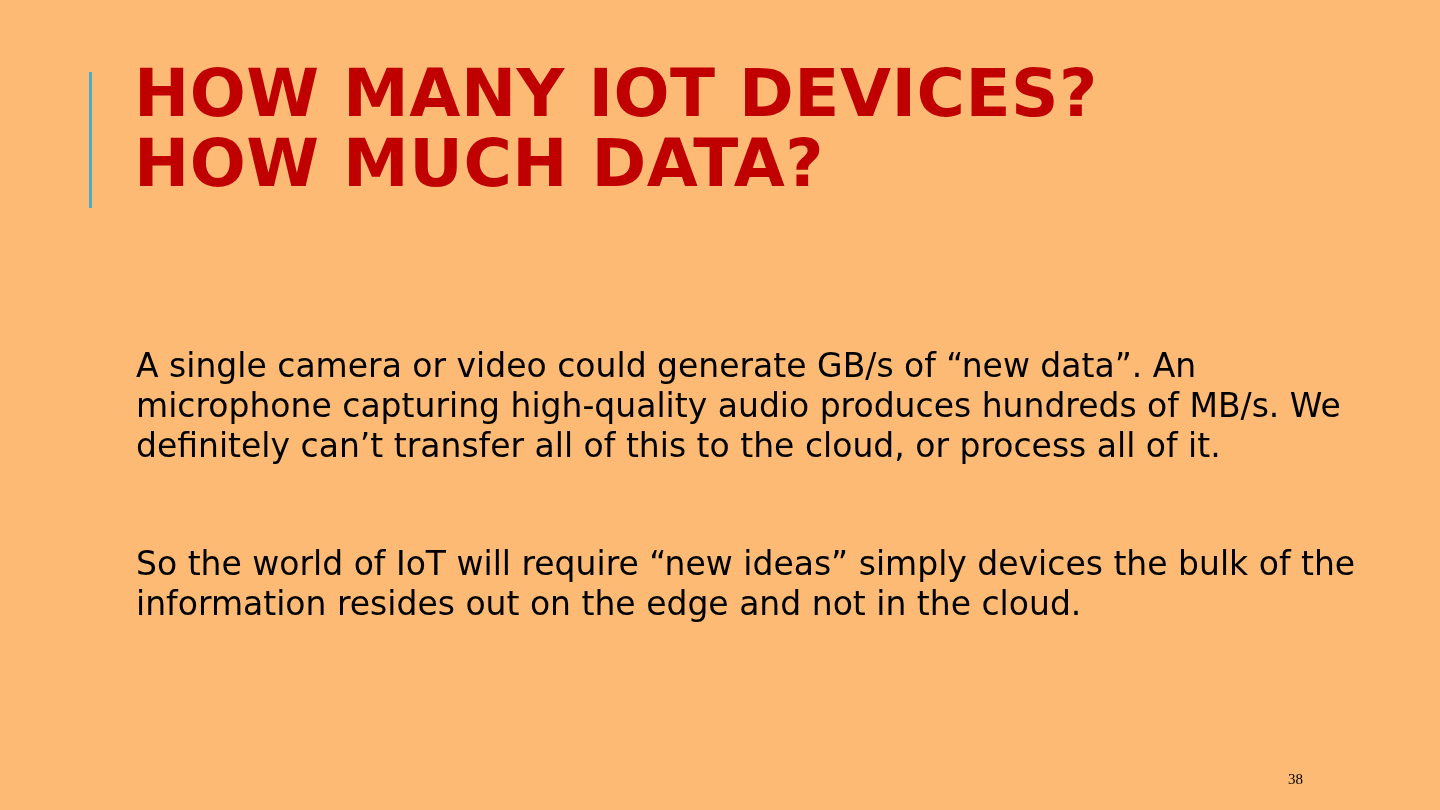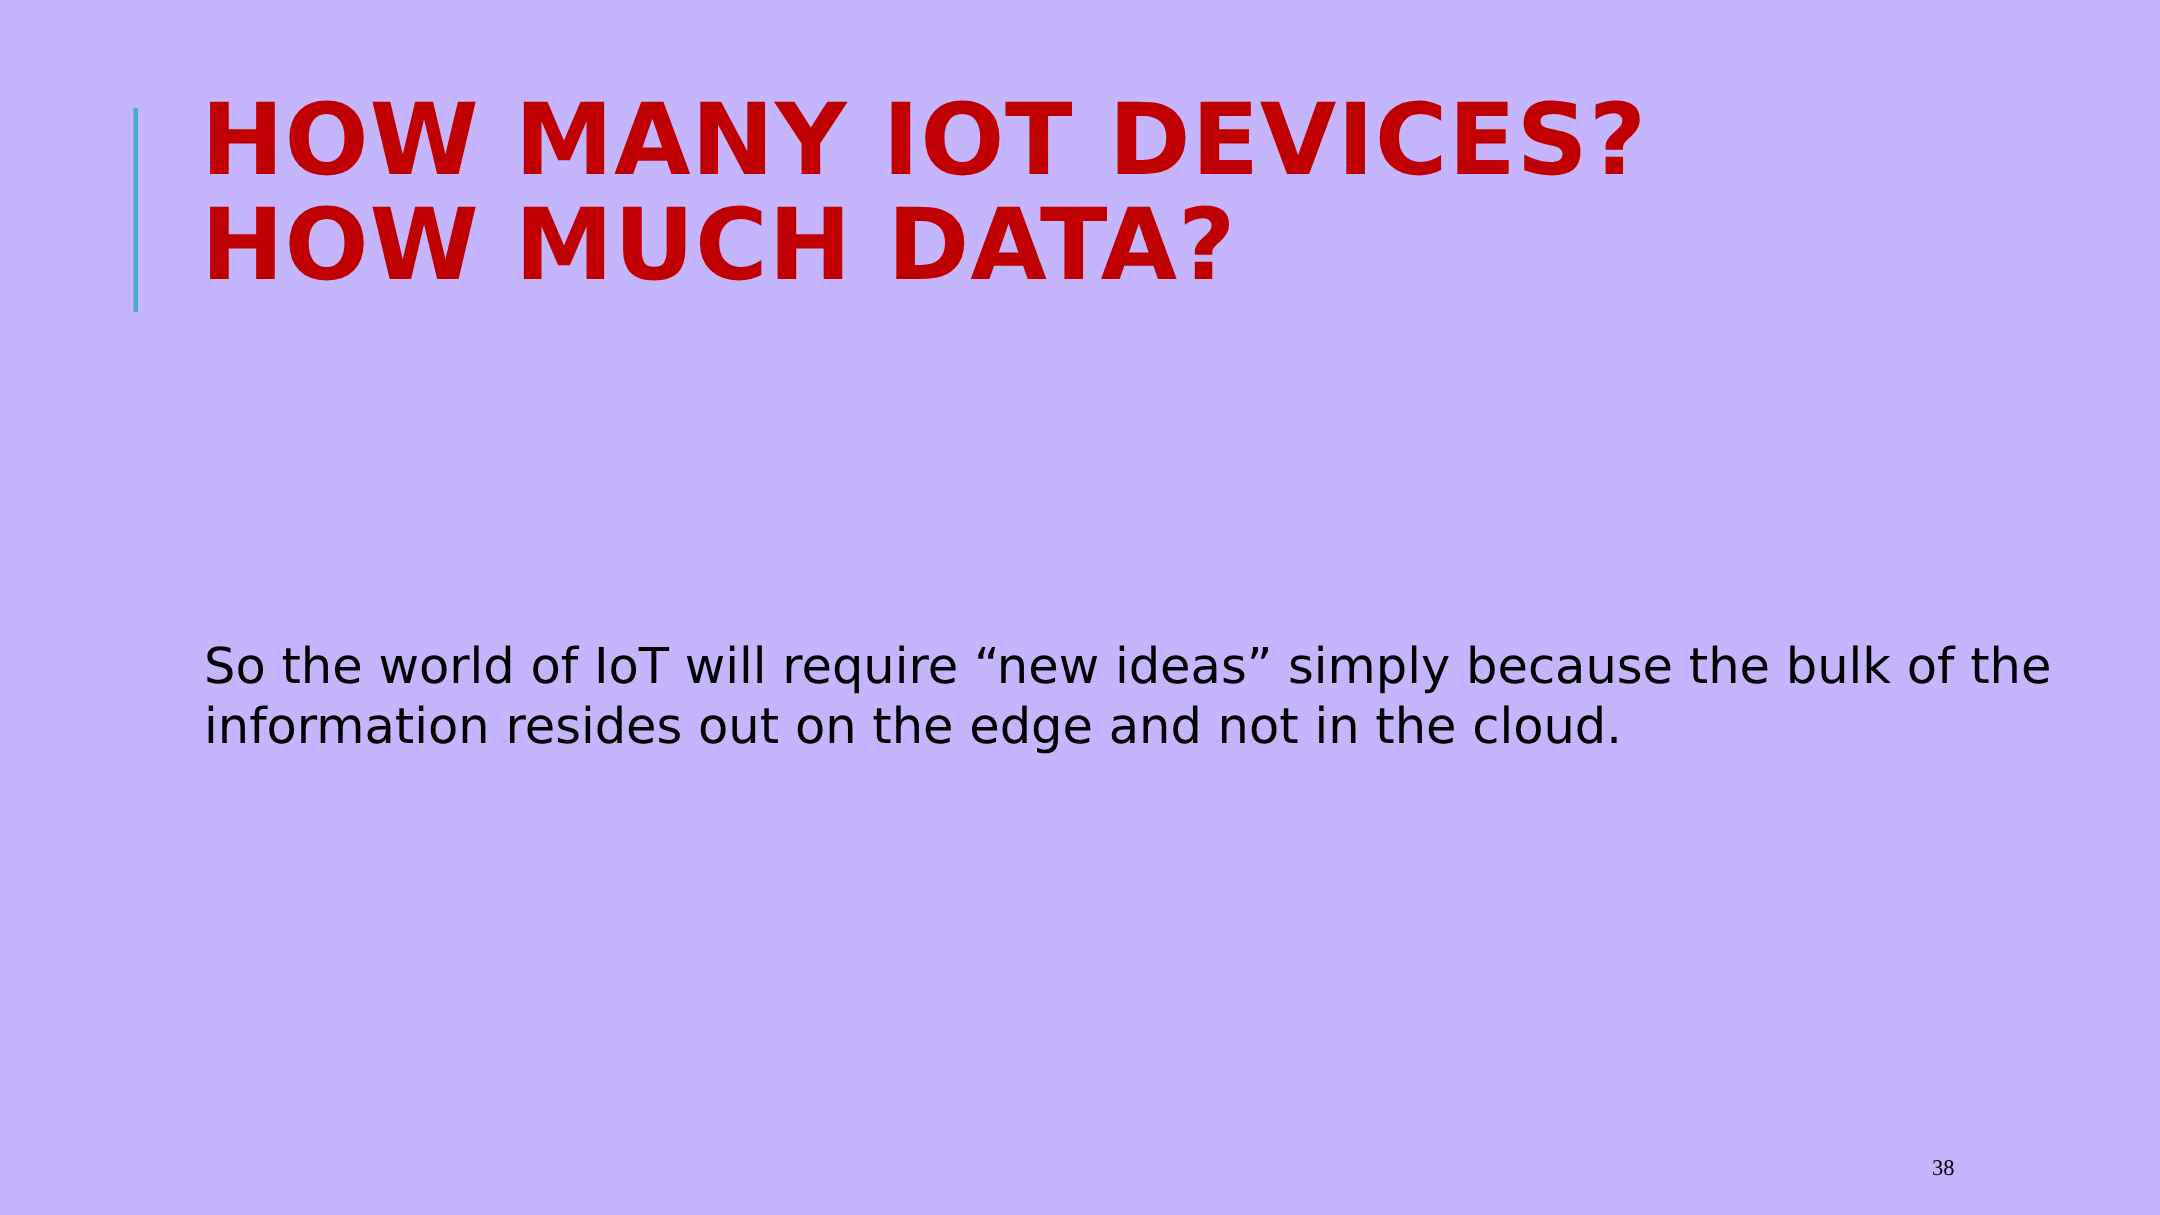--- a/index.html
+++ b/index.html
@@ -8,21 +8,21 @@
     padding: 0;
     background: #ffffff;
   }
   body {
     font-family: "Liberation Sans", sans-serif;
   }
   #slide {
     position: relative;
     width: 1440px;
     height: 810px;
-    background: #c4b5fd;
+    background: #fdba74;
     overflow: hidden;
   }
 
   
   #title-block {
     position: absolute;
     left: 89px;
     top: 72px;
     width: 1300px;
     height: 140px;
@@ -107,21 +107,22 @@
 <div id="slide">
 
   <div id="title-block">
     <div id="title-accent-bar"></div>
     <h1 id="slide-title">How many IoT devices?
 How much data?</h1>
   </div>
 
   <div id="body-block">
     <div class="para-gap-a"></div>
+    <p class="body-para">A single camera or video could generate GB/s of “new data”.   An microphone capturing high-quality audio produces hundreds of MB/s. We definitely can’t transfer all of this to the cloud, or process all of it.</p>
     <div class="para-gap-b"></div>
-    <p class="body-para">So the world of IoT will require “new ideas” simply because the bulk of the information resides out on the edge and not in the cloud.</p>
+    <p class="body-para">So the world of IoT will require “new ideas” simply devices the bulk of the information resides out on the edge and not in the cloud.</p>
   </div>
 
   <div id="footer">
     <span id="slide-number">38</span>
   </div>
 
 </div>
 
 </body></html>

